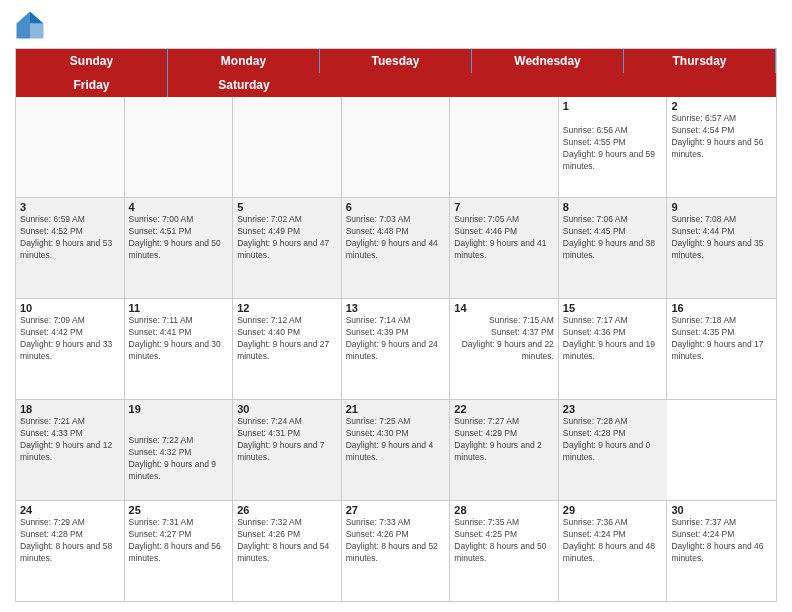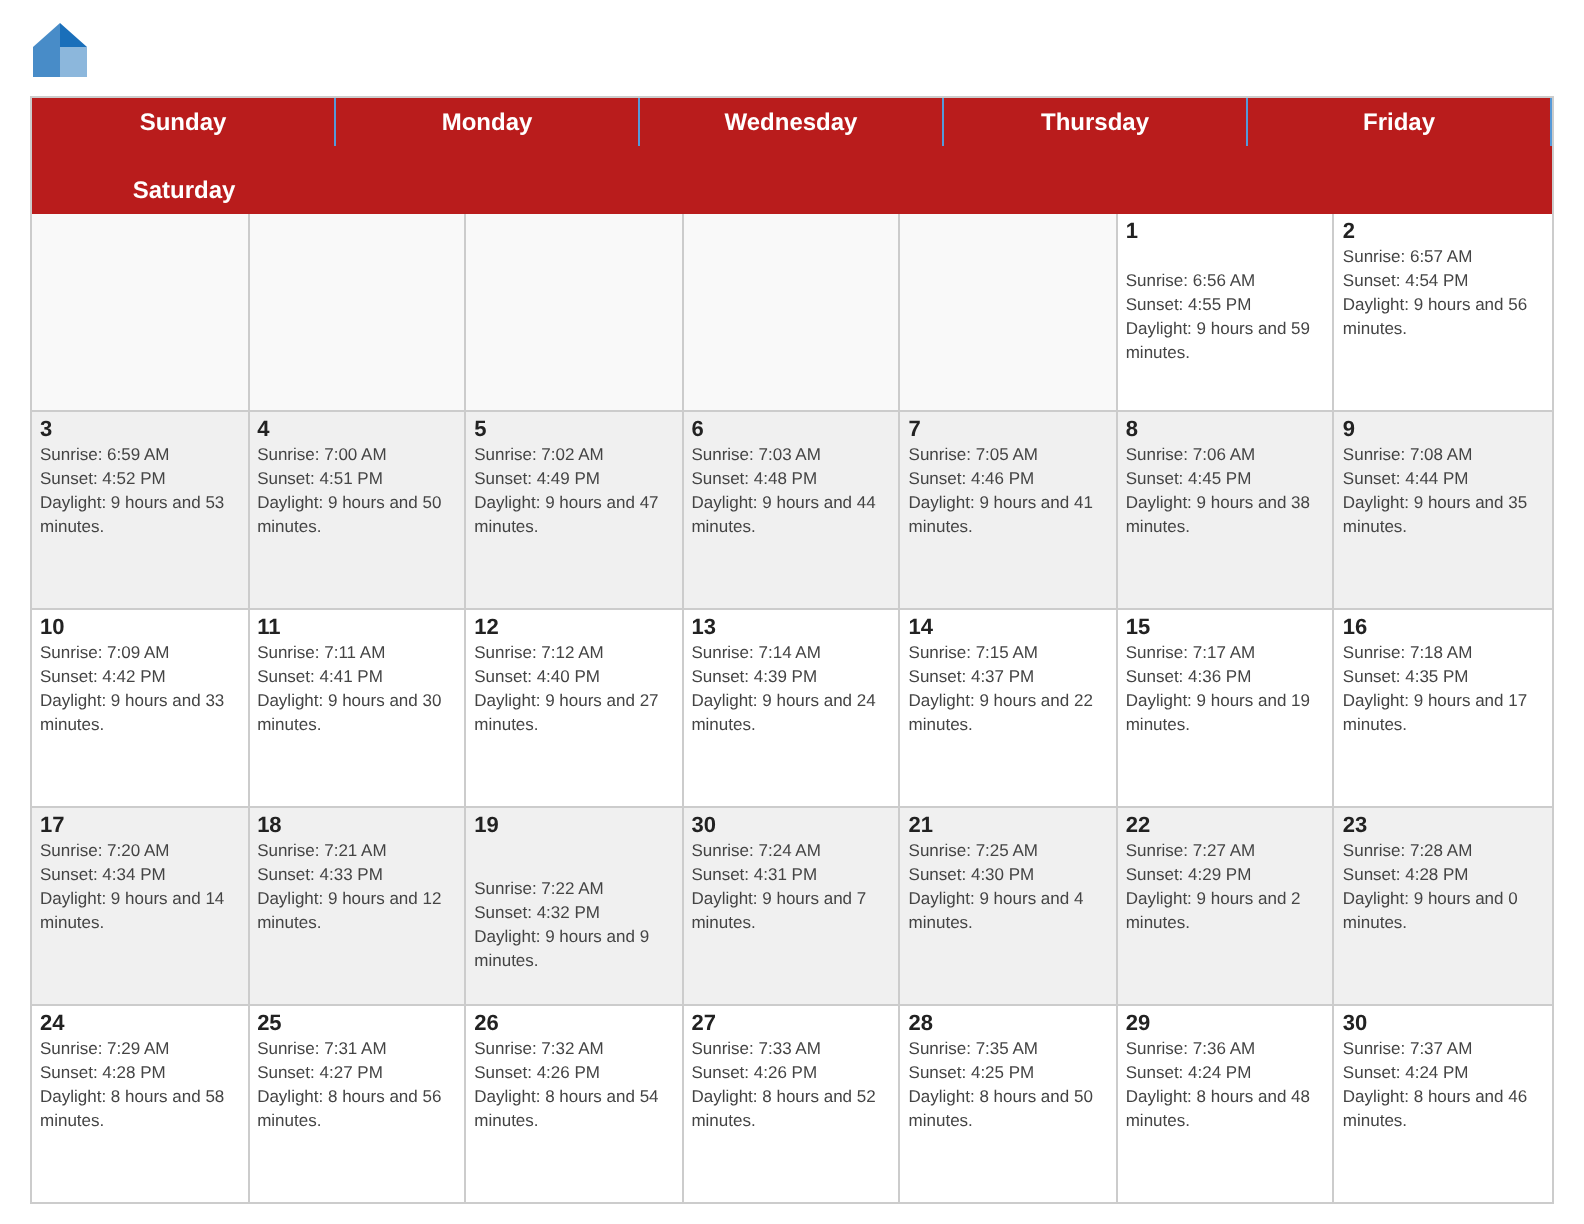--- a/index.html
+++ b/index.html
@@ -63,21 +63,21 @@
       background: #b91c1c;
     }
     .cal-header-cell {
       color: #fff;
       text-align: center;
       padding: 5px 2px;
       font-size: 12px;
       font-weight: bold;
       border-right: 1px solid #5599d8;
     }
-    .cal-header-cell:last-child { border-right: none; margin-top: 10px; }
+    .cal-header-cell:last-child { border-right: none; }
     .cal-body {
       flex: 1;
       display: flex;
       flex-direction: column;
     }
     .cal-row {
       display: grid;
       grid-template-columns: repeat(7, 1fr);
       flex: 1;
       border-bottom: 1px solid #ccc;
@@ -126,20 +126,21 @@
     <div class="title-area">
       <div class="month-title"></div>
       <div class="location"></div>
     </div>
   </div>
 
   <div class="calendar">
     <div class="cal-header">
     <div class="cal-header-cell">Sunday</div>
         <div class="cal-header-cell">Monday</div>
+        <div class="cal-header-cell">Tuesday</div>
         <div class="cal-header-cell">Wednesday</div>
         <div class="cal-header-cell">Thursday</div>
         <div class="cal-header-cell">Friday</div>
         <div class="cal-header-cell">Saturday</div>
       </div>
     <div class="cal-body">
     <div class="cal-row">
           <div class="cal-cell empty"></div>
           <div class="cal-cell empty"></div>
           <div class="cal-cell empty"></div>
@@ -222,44 +223,38 @@
 Daylight: 9 hours and 27 minutes.</div>
           </div>
           <div class="cal-cell">
             <div class="day-num">13</div>
             <div class="day-info" style="white-space: pre-line;">Sunrise: 7:14 AM
 Sunset: 4:39 PM
 Daylight: 9 hours and 24 minutes.</div>
           </div>
           <div class="cal-cell">
             <div class="day-num">14</div>
-            <div class="day-info" style="white-space: pre-line;">Sunrise: 7:15 AM
+            <div class="day-info" style="white-space: pre-line; text-align: right;">Sunrise: 7:15 AM
 Sunset: 4:37 PM
 Daylight: 9 hours and 22 minutes.</div>
           </div>
           <div class="cal-cell">
             <div class="day-num">15</div>
             <div class="day-info" style="white-space: pre-line;">Sunrise: 7:17 AM
 Sunset: 4:36 PM
 Daylight: 9 hours and 19 minutes.</div>
           </div>
           <div class="cal-cell">
             <div class="day-num">16</div>
             <div class="day-info" style="white-space: pre-line;">Sunrise: 7:18 AM
 Sunset: 4:35 PM
 Daylight: 9 hours and 17 minutes.</div>
           </div>
         </div>
         <div class="cal-row">
-          <div class="cal-cell shaded">
-            <div class="day-num">17</div>
-            <div class="day-info" style="white-space: pre-line;">Sunrise: 7:20 AM
-Sunset: 4:34 PM
-Daylight: 9 hours and 14 minutes.</div>
-          </div>
           <div class="cal-cell shaded">
             <div class="day-num">18</div>
             <div class="day-info" style="white-space: pre-line;">Sunrise: 7:21 AM
 Sunset: 4:33 PM
 Daylight: 9 hours and 12 minutes.</div>
           </div>
           <div class="cal-cell shaded">
             <div class="day-num">19</div>
             <div class="day-info" style="white-space: pre-line; margin-top: 20px;">Sunrise: 7:22 AM
 Sunset: 4:32 PM

